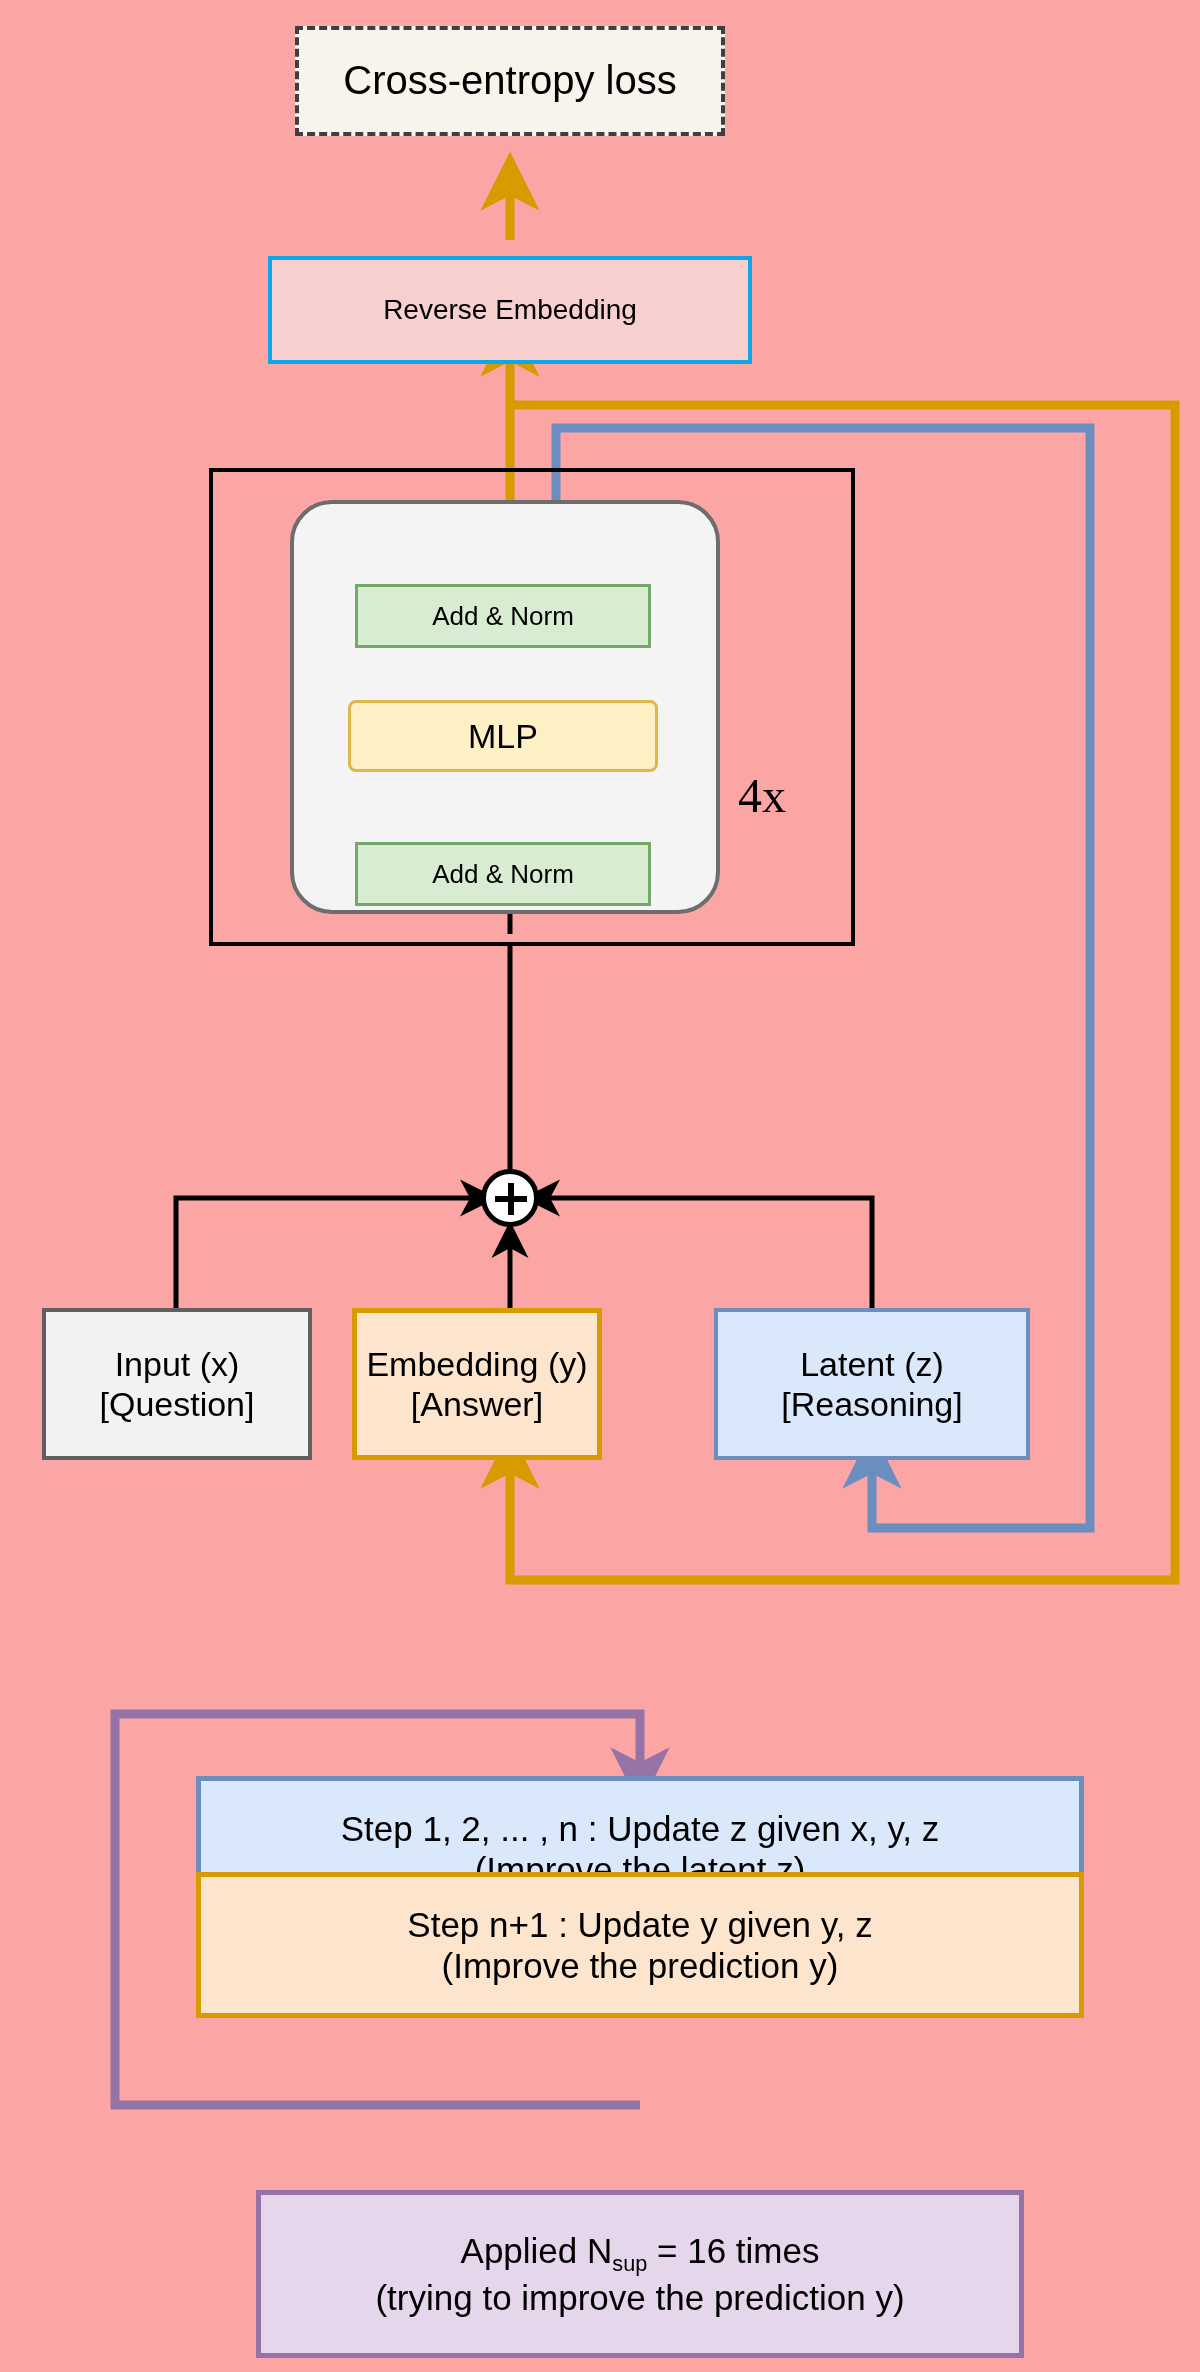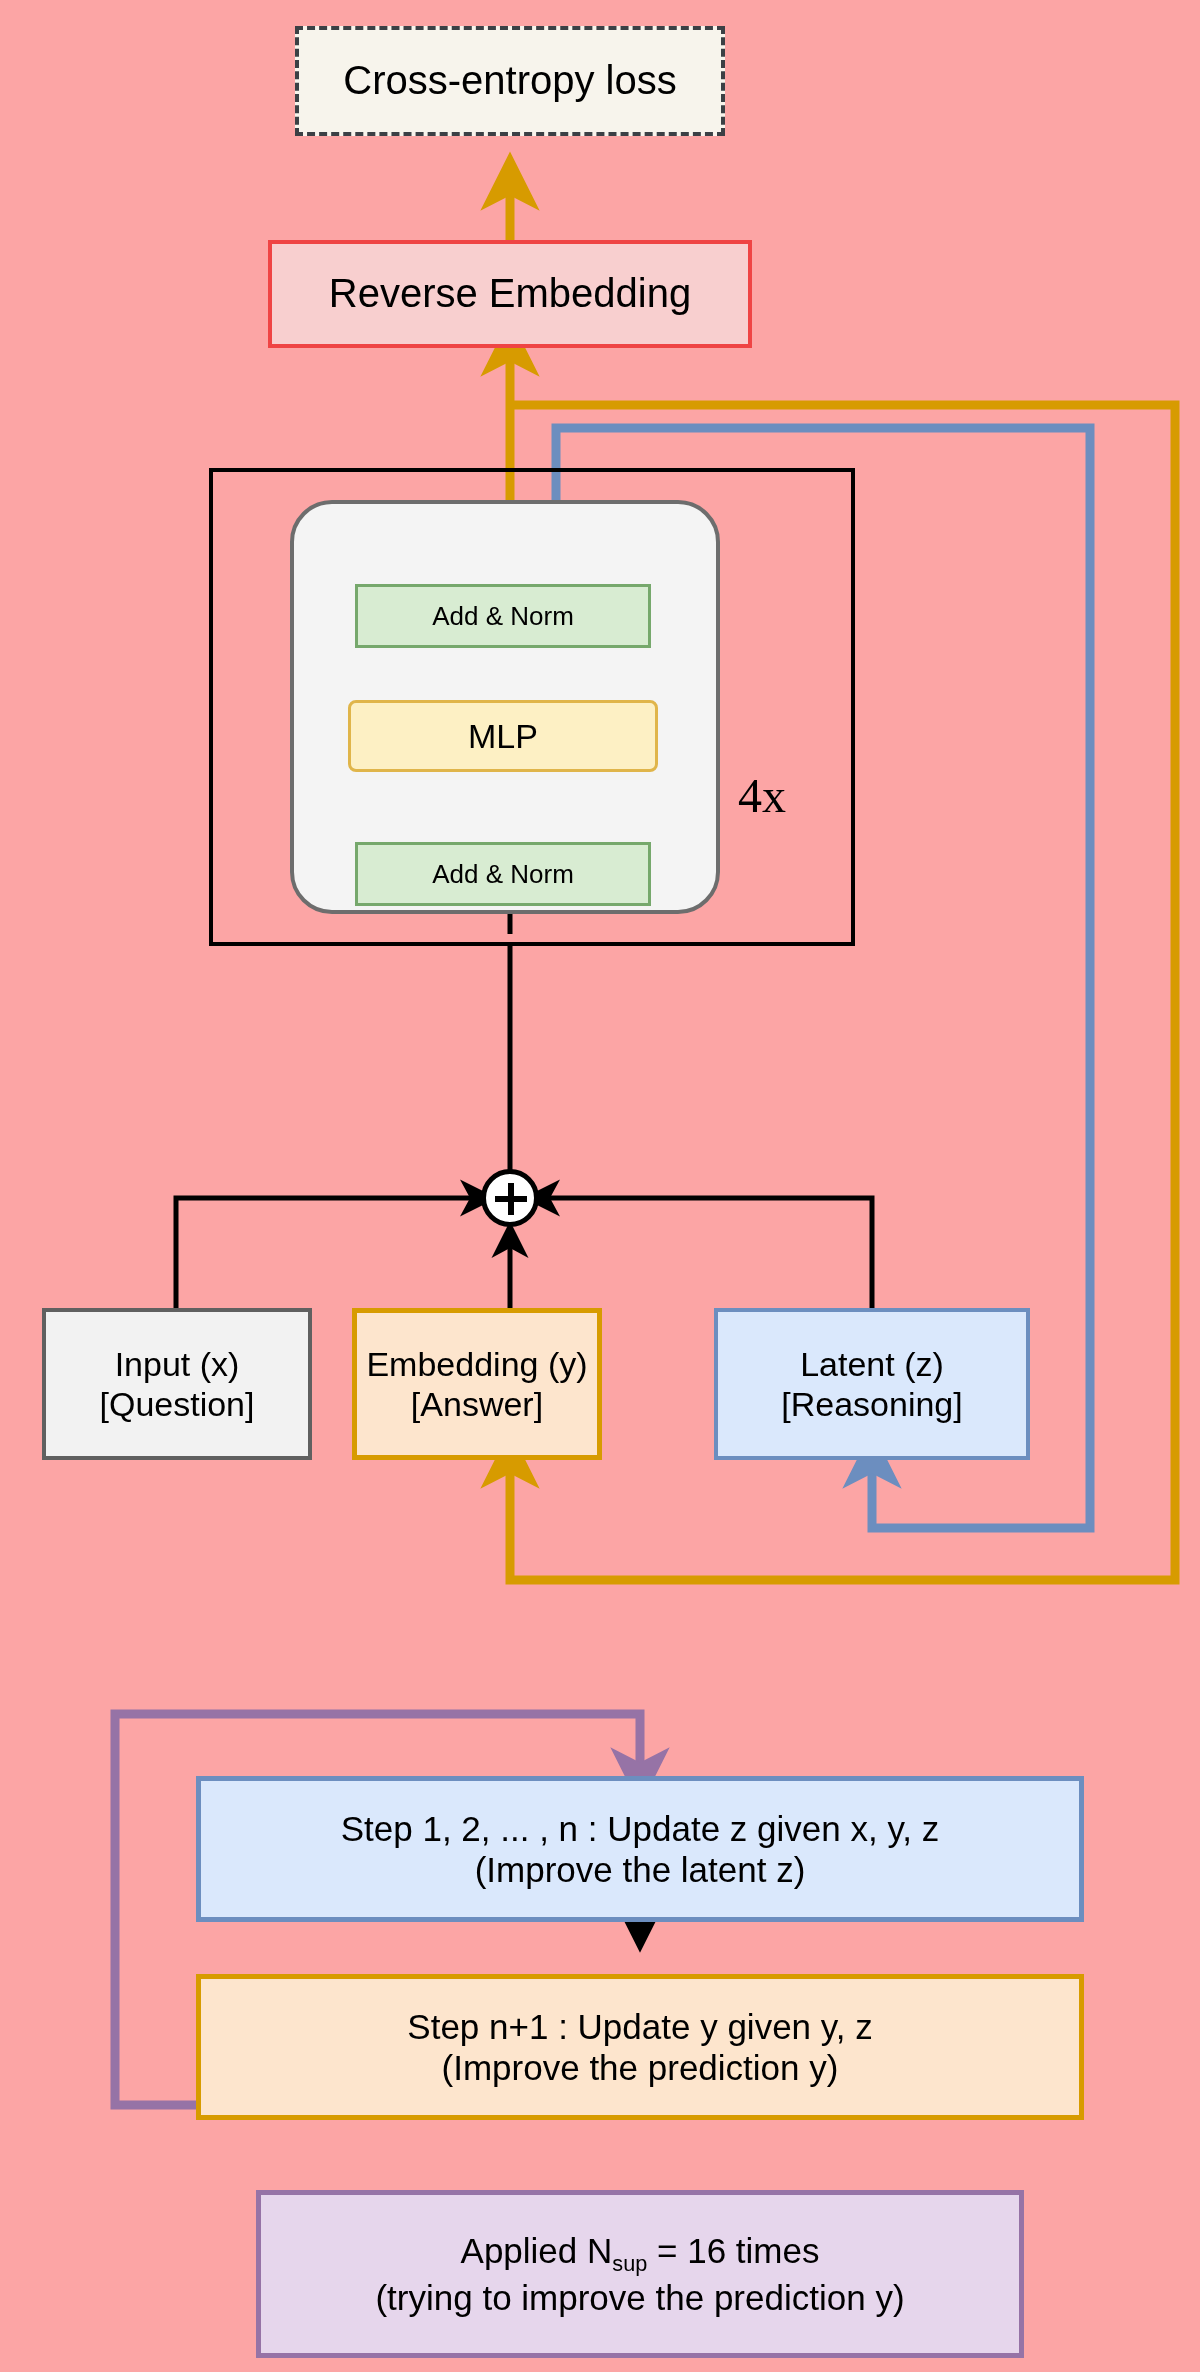--- a/index.html
+++ b/index.html
@@ -2,21 +2,21 @@
 <html><head>
 <meta charset="utf-8">
 <style>
   html,body{margin:0;padding:0;background:#ffffff;}
   body{font-family:"Liberation Sans","DejaVu Sans",sans-serif;}
   #canvas{position:relative;width:1200px;height:2372px;background:#fca5a5;overflow:hidden;}
   #svg-layer{position:absolute;left:0;top:0;width:1200px;height:2372px;}
   .node{position:absolute;box-sizing:border-box;display:flex;align-items:center;
         justify-content:center;text-align:center;color:#000;line-height:1.18;}
   .ce-loss{border:4px dashed #3b4045;background:#f7f4ec;font-size:40px;}
-  .rev-emb{border:4px solid #ef4444;background:#f8cfcf;font-size:40px;}
+  .rev-emb{border:4px solid #0ea5e9;background:#f8cfcf;font-size:28px;margin-top:16px;}
   .outer-blk{border:4px solid #000000;background:transparent;}
   .rounded-blk{border:4px solid #6d6d6d;background:#f4f4f4;border-radius:42px;}
   .green-box{border:3px solid #76a86c;background:#d8ecd2;font-size:26px;}
   .yellow-box{border:3px solid #e0b54a;background:#fdf0c4;font-size:34px;border-radius:12px;}
   .x4-label{font-size:48px;color:#000;font-family:"Liberation Serif","DejaVu Serif",serif;}
   .gray-box{border:4px solid #606060;background:#f2f2f2;font-size:34px;}
   .orange-box{border:5px solid #d79b00;background:#fde5cd;font-size:34px;}
   .blue-box{border:4px solid #6c8ebf;background:#dae8fc;font-size:34px;}
   .step-blue{border:5px solid #6c8ebf;background:#dae8fc;font-size:35px;}
   .step-orange{border:5px solid #d79b00;background:#fde5cd;font-size:35px;}
@@ -148,21 +148,21 @@
     <span>Latent (z)</span>
     <span>[Reasoning]</span>
   </div>
 
   <div class="node step-blue" style="left:196px;top:1776px;width:888px;height:146px;
        display:flex;flex-direction:column;justify-content:center;">
     <span>Step 1, 2, ... , n : Update z given x, y, z</span>
     <span>(Improve the latent z)</span>
   </div>
 
-  <div class="node step-orange" style="left:196px;top:1974px;width:888px;height:146px;
+  <div class="node step-orange" style="left:196px;top:1872px;width:888px;height:146px;
        display:flex;flex-direction:column;justify-content:center;">
     <span>Step n+1 : Update y given y, z</span>
     <span>(Improve the prediction y)</span>
   </div>
 
   <div class="node purple-box" style="left:256px;top:2190px;width:768px;height:168px;
        display:flex;flex-direction:column;justify-content:center;">
     <span>
       <span>Applied N</span><span class="sub">sup</span><span> = 16 times</span>
     </span>

